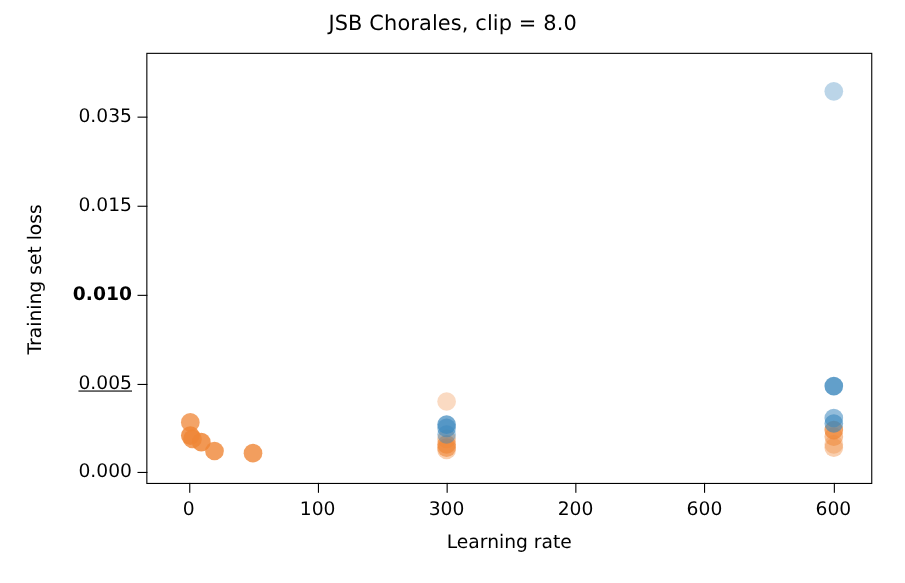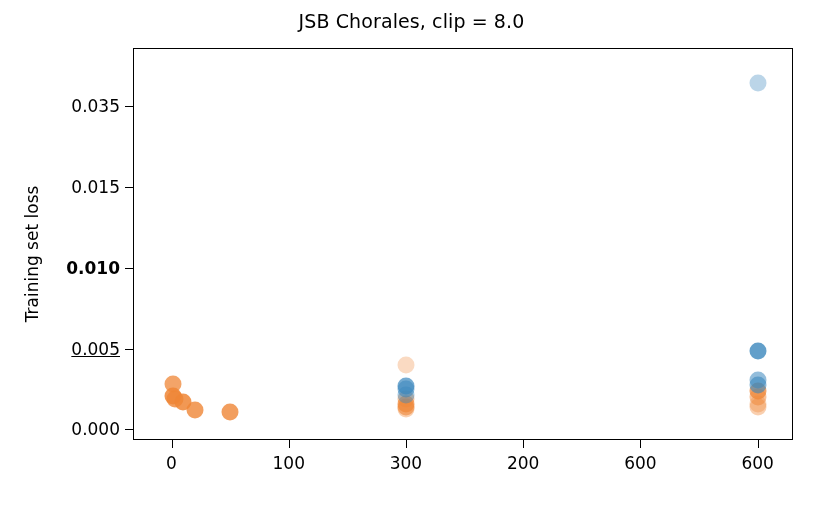--- a/index.html
+++ b/index.html
@@ -87,15 +87,16 @@
         <div class="xtlabel" style="left: 271.972px;">300</div>
         <div class="xtick" style="left: 389.201px;"></div>
         <div class="xtlabel" style="left: 389.201px;">200</div>
         <div class="xtick" style="left: 506.43px;"></div>
         <div class="xtlabel" style="left: 506.43px;">600</div>
         <div class="xtick" style="left: 623.659px;"></div>
         <div class="xtlabel" style="left: 623.659px;">600</div>
       </div>
   </div>
 
+  <div id="xlabel">Learning rate</div>
   <div id="ylabel">Training set loss</div>
 
 </div>
 
 </body></html>

